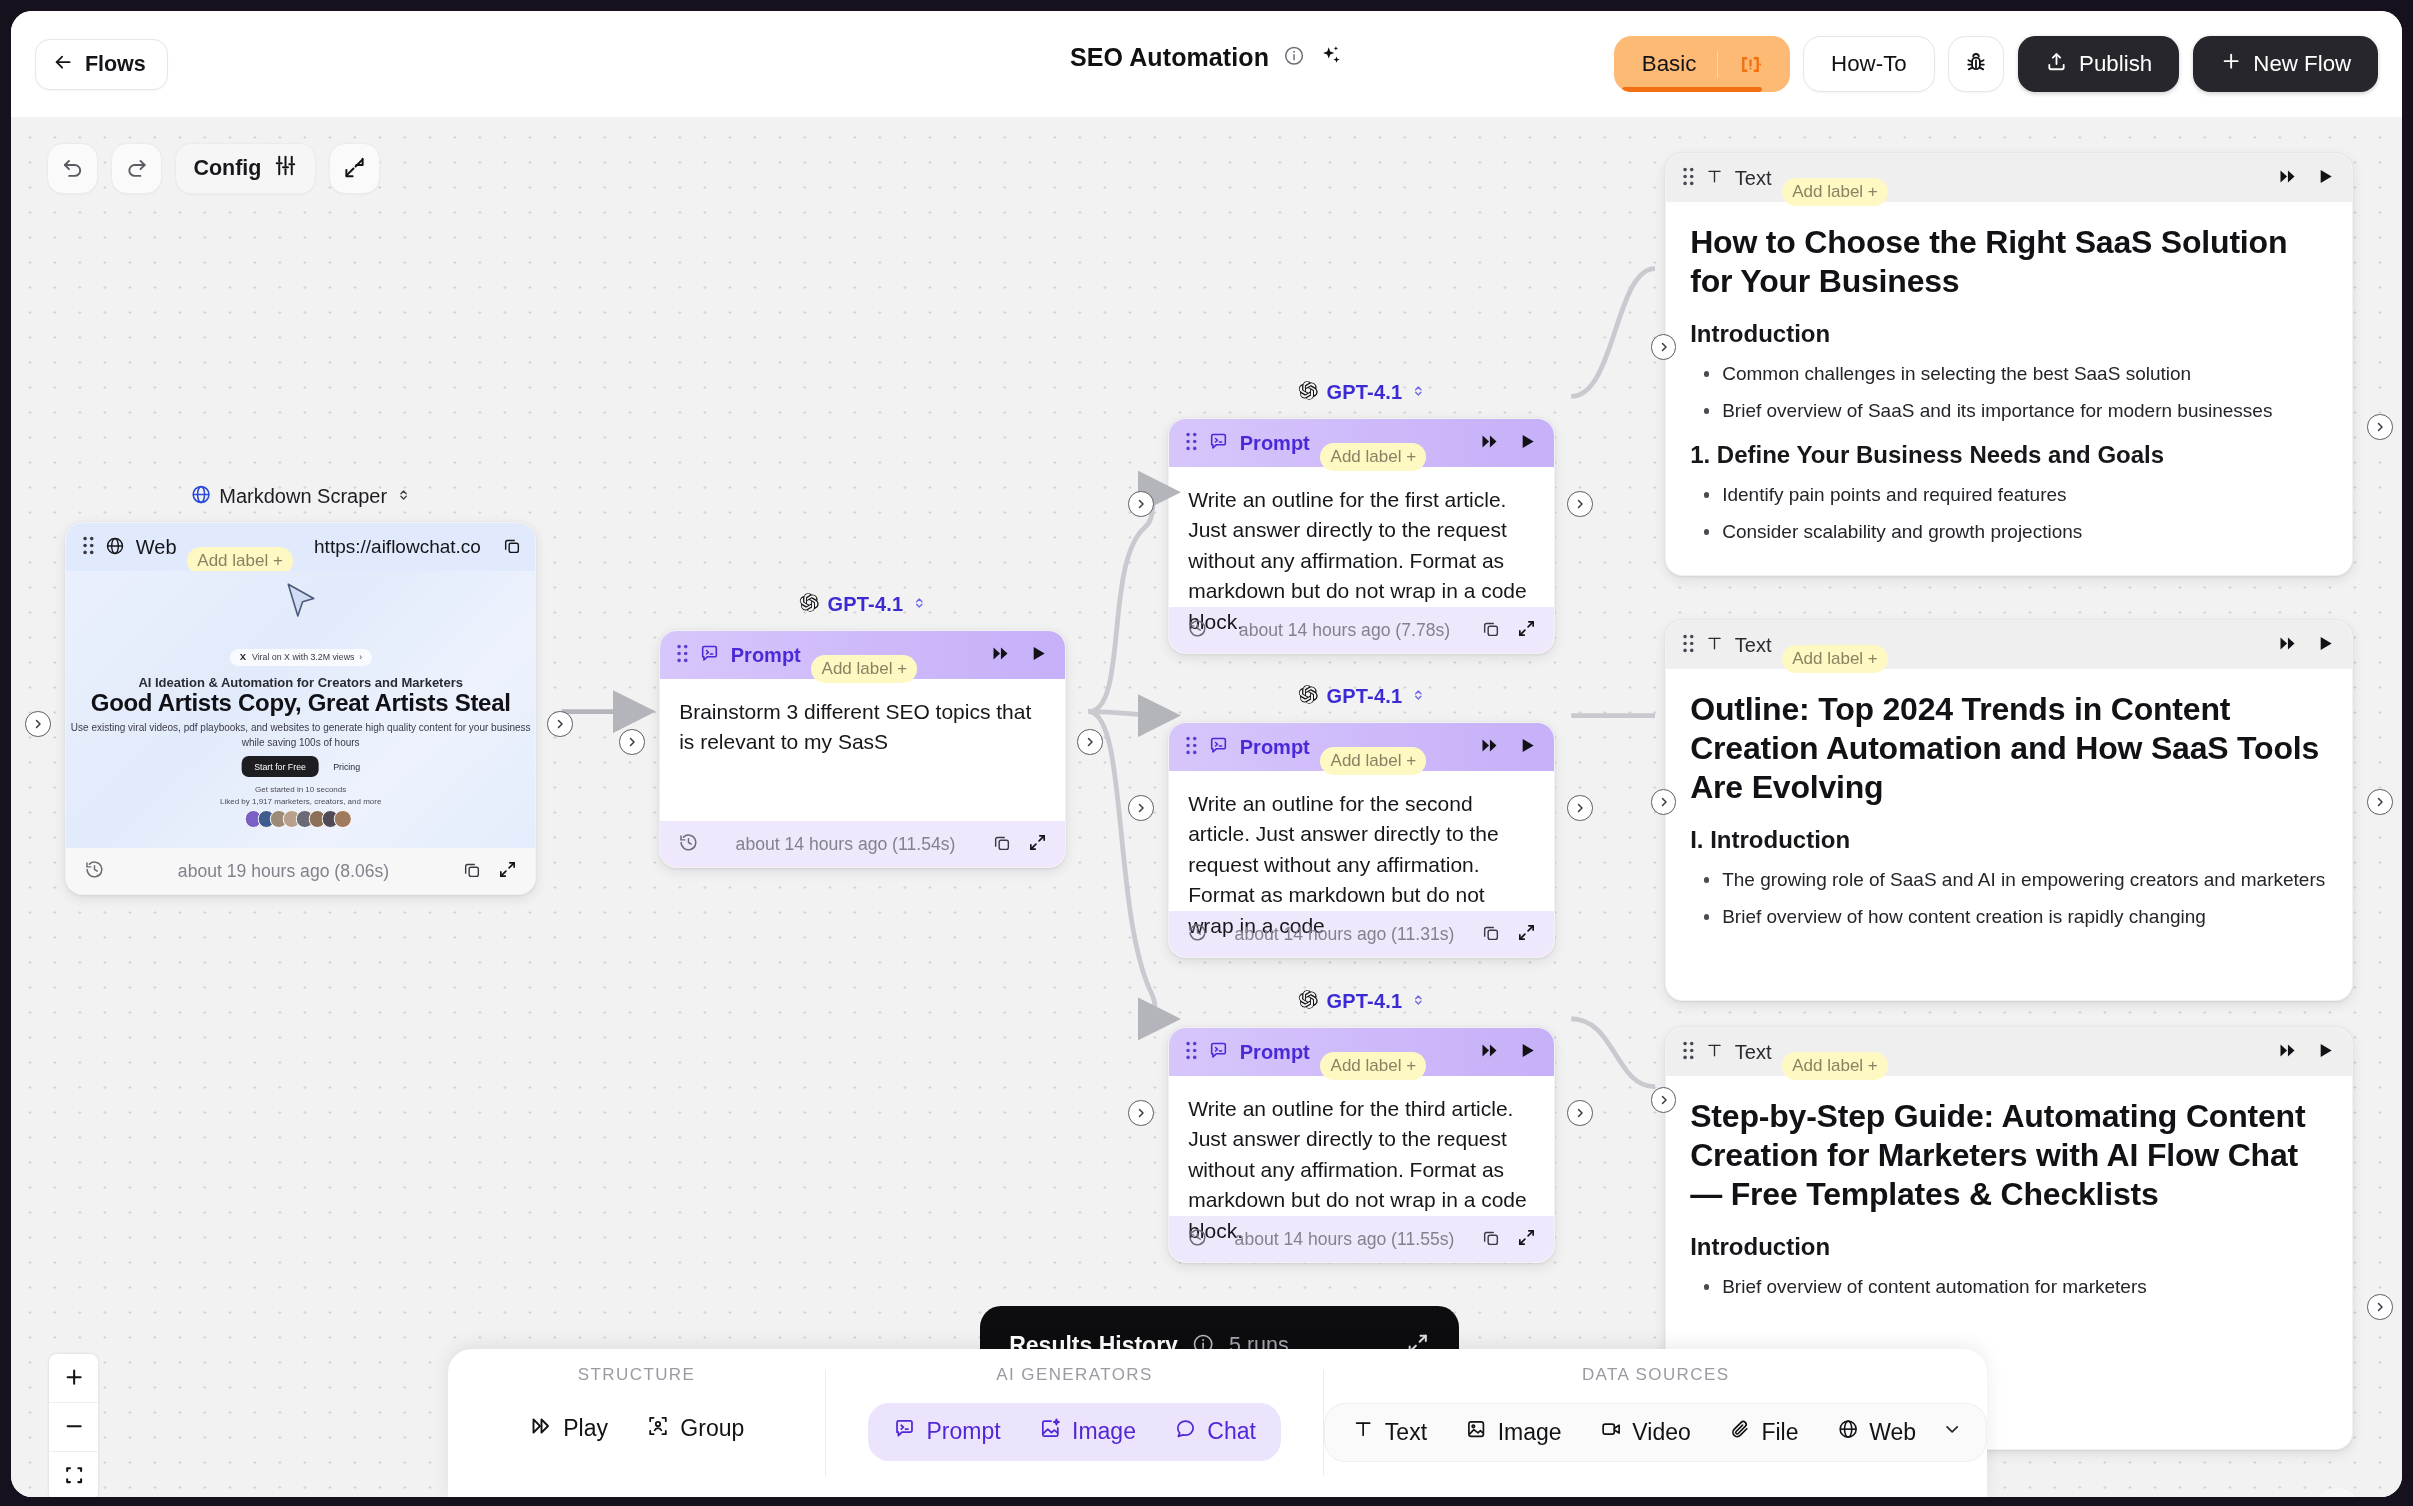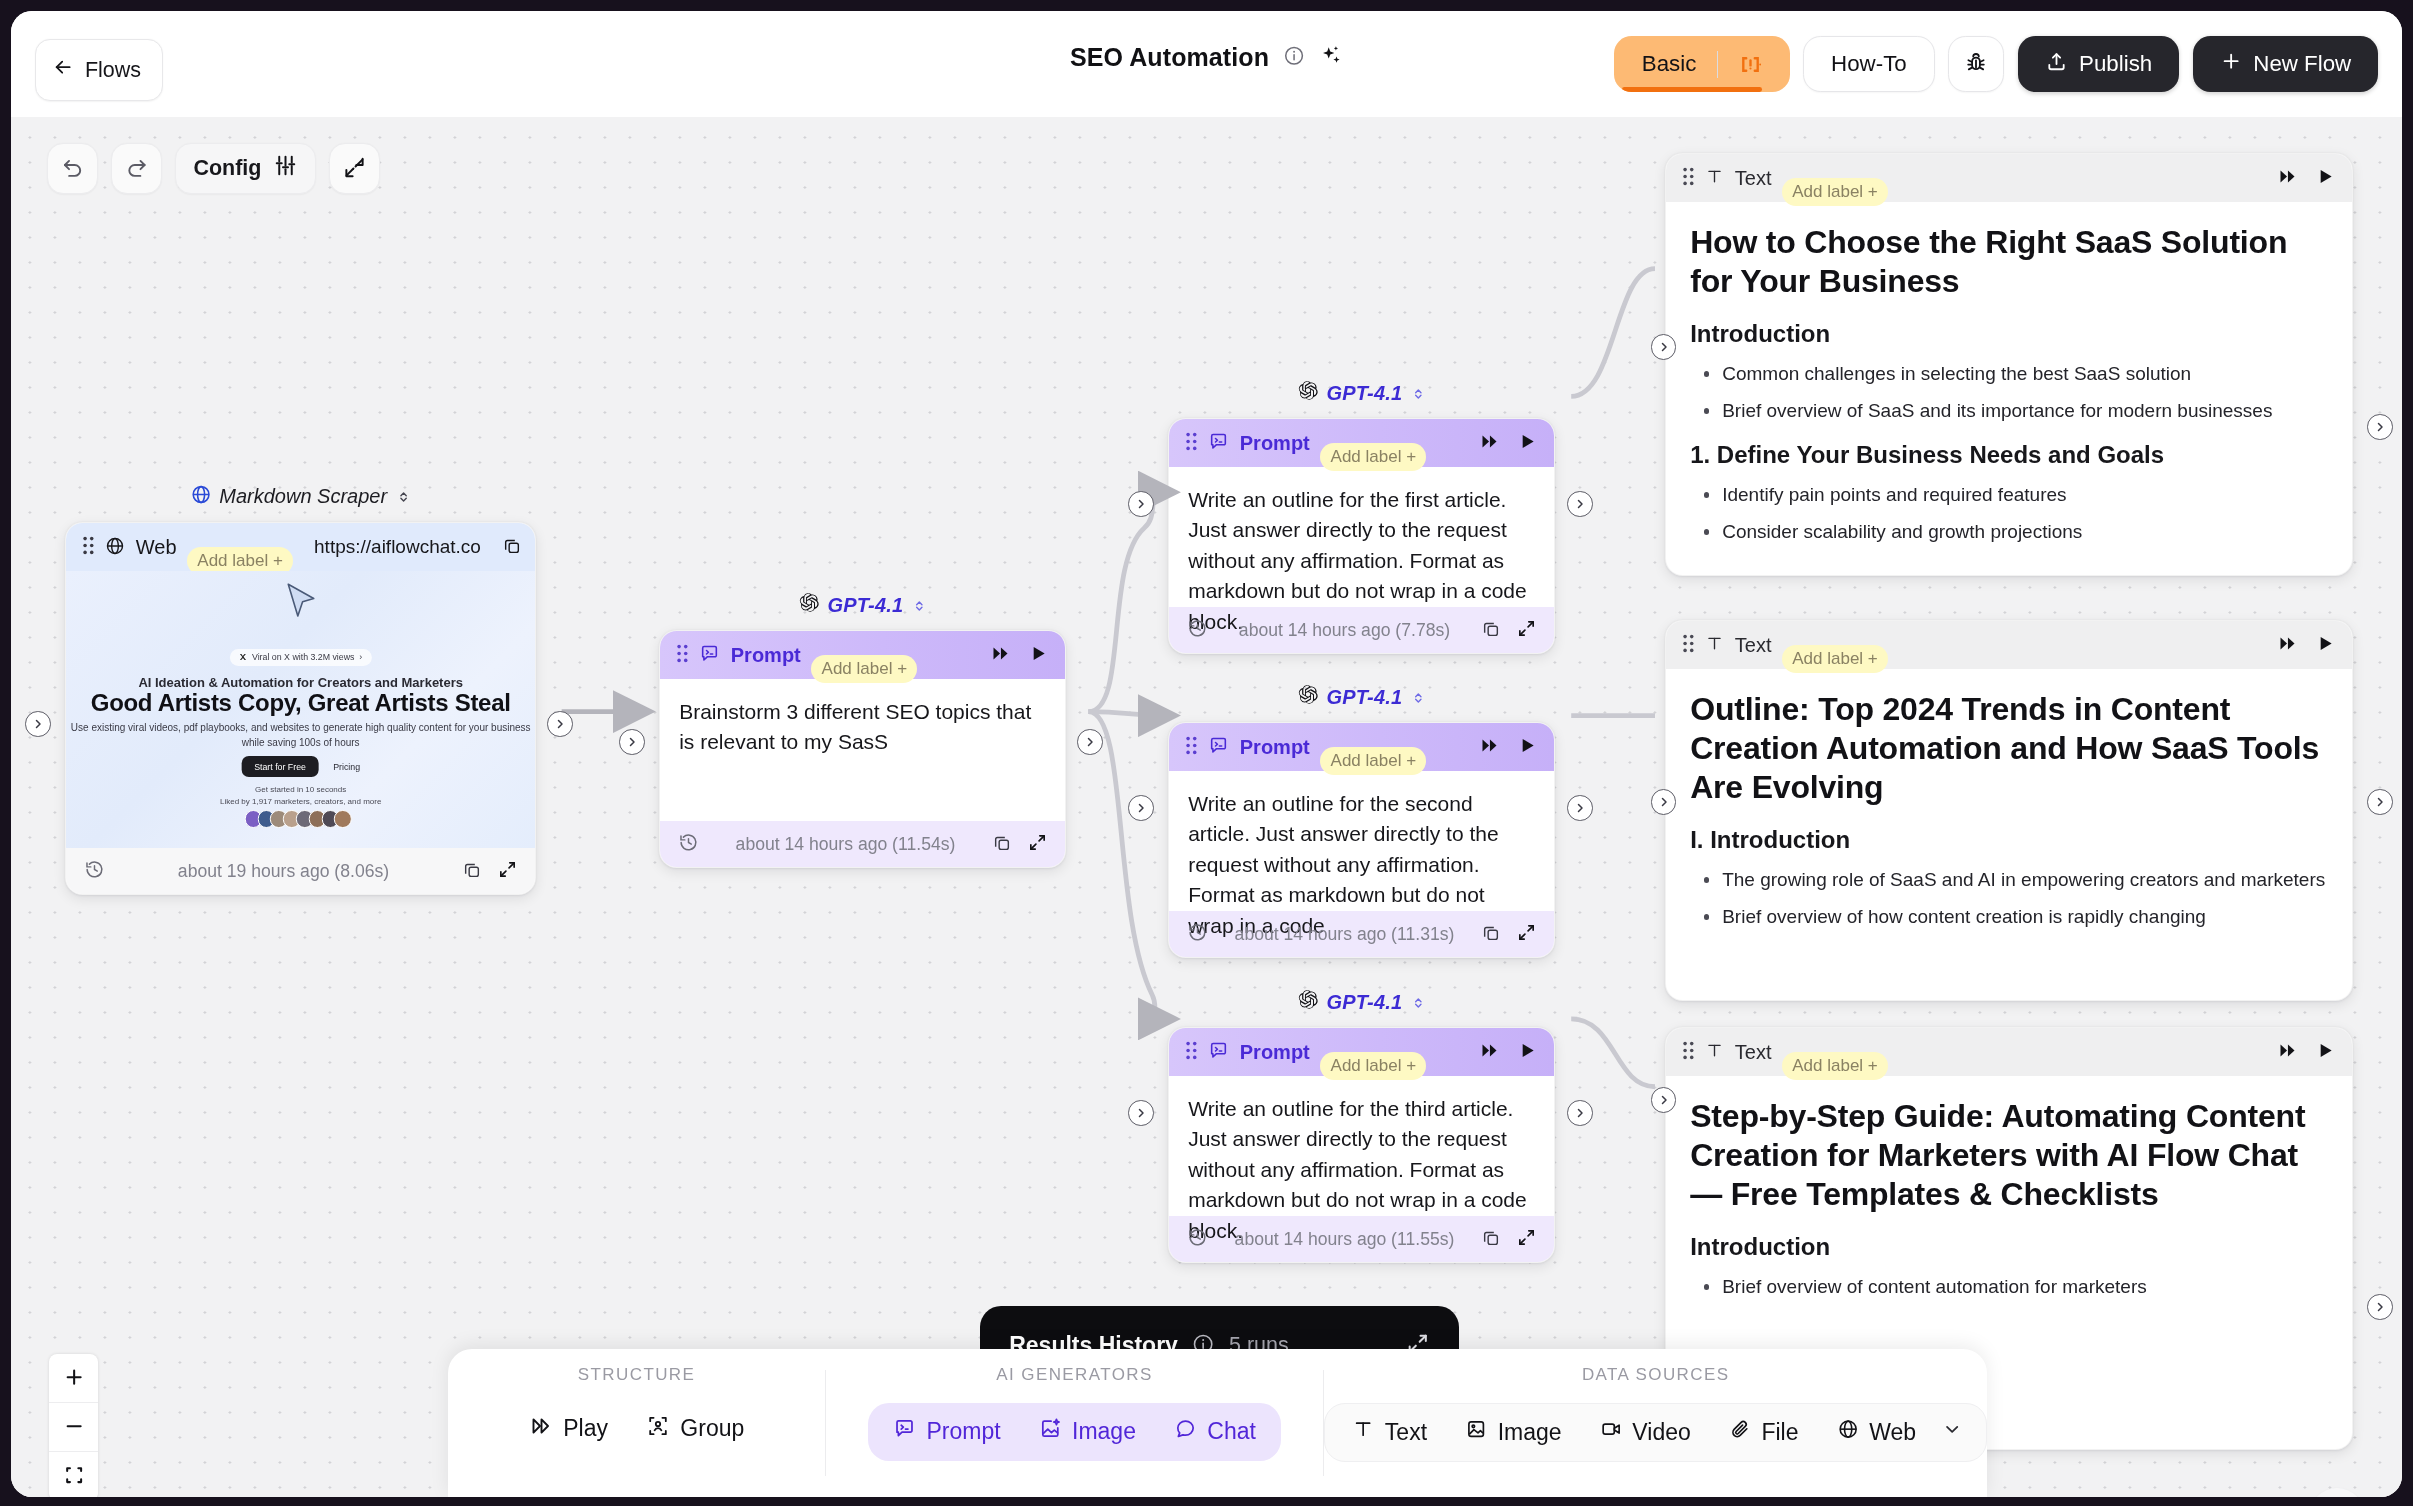--- a/index.html
+++ b/index.html
@@ -20,26 +20,26 @@
 
   
   .header {
     position: absolute; left: 0; top: 0;
     width: 100%; height: 106px;
     background: #fff;
     z-index: 60;
   }
   .flows-btn {
     position: absolute; left: 24px; top: 28px;
-    height: 62px; padding: 0 21px 0 16px;
+    height: 51px; padding: 0 21px 0 16px;
     display: flex; align-items: center; gap: 10.4px;
     background: #fff; border: 0.8px solid #e8e8ea;
     border-radius: 15px;
     box-shadow: 0 0.8px 1.6px rgba(0,0,0,.05);
-    font-size: 21.5px; color: #16161a; font-weight: 400;
+    font-size: 21.5px; color: #16161a; font-weight: 700;
     cursor: pointer;
   }
   .title-wrap {
     position: absolute; left: 50%; top: 32px;
     transform: translateX(-50%);
     display: flex; align-items: center; gap: 14.4px;
   }
   .title-wrap .doc-title { font-size: 25px; font-weight: 700; color: #111114; letter-spacing: 0.1px;}
   .hdr-right {
     position: absolute; right: 24px; top: 25px;
@@ -117,23 +117,22 @@
     font-size: 21.5px; color: #18181c; font-weight: 600;
     box-shadow: 0 0.8px 1.6px rgba(0,0,0,.04);
     cursor: pointer;
   }
 
   
   .node { position: absolute; }
   .node-badge {
     position: absolute; top: -38px; left: 50%;
     transform: translateX(-50%);
-    display: flex; align-items: flex-end; gap: 8px;
+    display: flex; align-items: center; gap: 8px;
     white-space: nowrap;
-    font-style: italic;
   }
   .node-badge .bname { font-size: 20px; color: #1d1d22; font-weight: 400;}
   .node-badge .bname.model { color: #3c2bd4; font-weight: 600; letter-spacing: 0.2px;}
   .chev-updown { display: inline-block; }
 
   .node-shell {
     border-radius: 17.6px;
     background: #fff;
     box-shadow: 0 4px 12.8px rgba(15,15,25,.09), 0 0.8px 2.4px rgba(15,15,25,.07);
     overflow: hidden;

